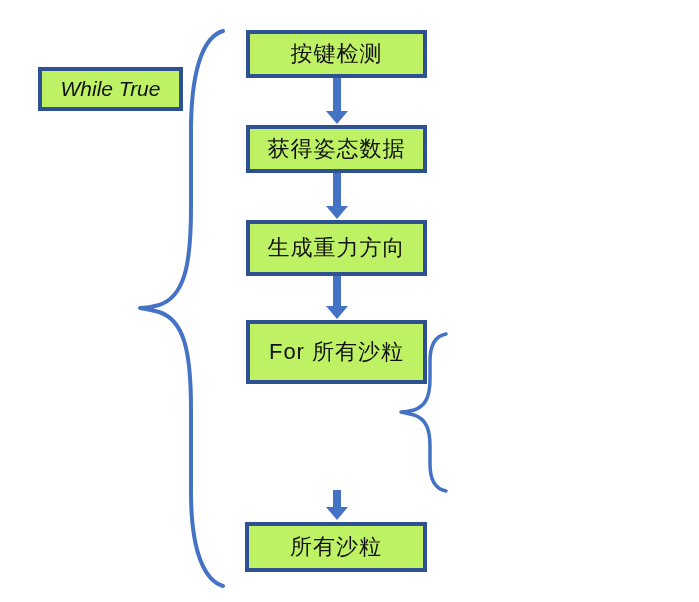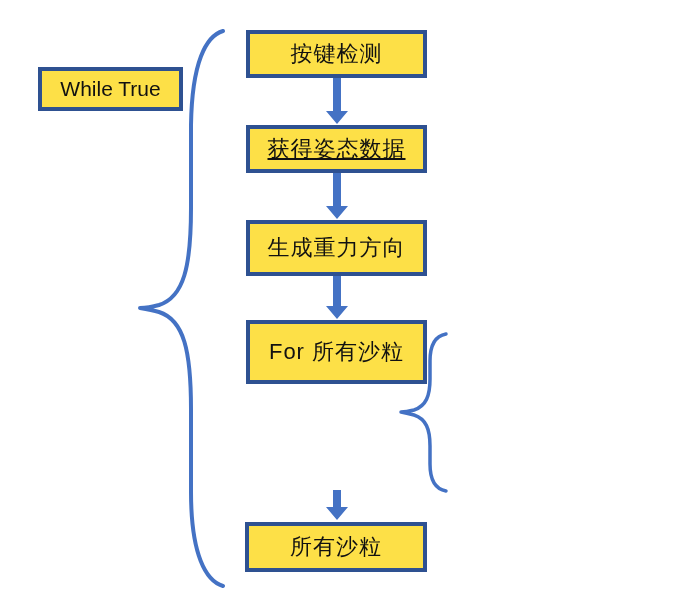--- a/index.html
+++ b/index.html
@@ -25,34 +25,34 @@
     stroke-linecap: round;
     stroke-linejoin: round;
   }
   .brace-big { stroke-width: 4; }
   .brace-small { stroke-width: 3.5; }
   .arrow { fill: var(--connector-blue, #4472C4); }
   .box {
     position: absolute;
     box-sizing: border-box;
     border: 4px solid var(--box-border, #2E5191);
-    background: #fde047;
+    background: #bef264;
     display: flex;
     align-items: center;
     justify-content: center;
     color: var(--text, #111111);
   }
   .box .label {
     white-space: nowrap;
     letter-spacing: 1px;
   }
-  .loop-box   { left: 38px;  top: 67px;  width: 145px; height: 44px; font-size: 21px; }
+  .loop-box   { left: 38px;  top: 67px;  width: 145px; height: 44px; font-size: 21px; font-style: italic; }
   .loop-box .label { letter-spacing: 0; }
   .step-1     { left: 246px; top: 30px;  width: 181px; height: 48px; font-size: 22px; }
-  .step-2     { left: 246px; top: 125px; width: 181px; height: 48px; font-size: 22px; text-decoration: underline; }
+  .step-2     { left: 246px; top: 125px; width: 181px; height: 48px; font-size: 22px; }
   .step-3     { left: 246px; top: 220px; width: 181px; height: 56px; font-size: 22px; }
   .step-4     { left: 246px; top: 320px; width: 181px; height: 64px; font-size: 22px; }
   .side-box   { left: 459px; top: 343px; width: 183px; height: 50px; font-size: 22px; }
   .step-5     { left: 245px; top: 522px; width: 182px; height: 50px; font-size: 22px; }
 </style>
 </head>
 <body style="--box-border: #2E5191; --connector-blue: #4472C4; --text: #111111; --background: #FFFFFF;">
 
 <div class="canvas">
 

